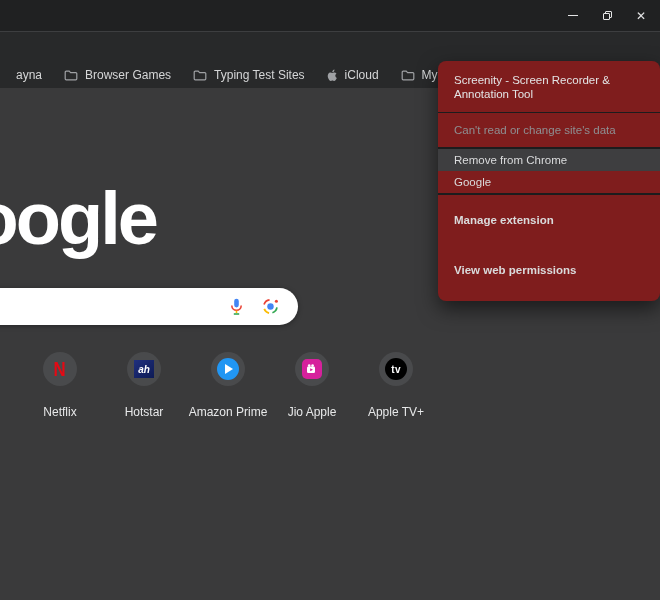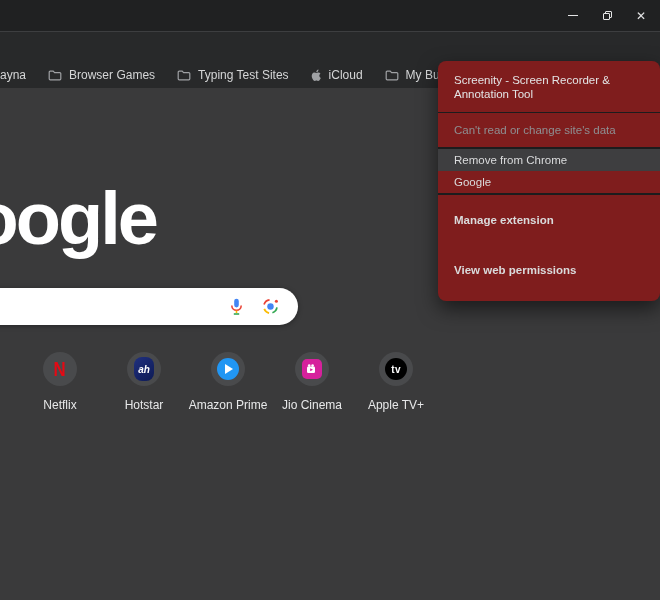--- a/index.html
+++ b/index.html
@@ -42,38 +42,38 @@
             background:
               radial-gradient(circle at 50% 22%, #241d17 0 24%, rgba(0,0,0,0) 26%),
               linear-gradient(90deg, #e9e0cd 0 30%, #5b4a38 30% 70%, #e2d8c3 70%);
             border:1px solid #1c1c1c; }
   .kebab { position:absolute; left:640px; top:38px; width:16px; height:18px; display:flex; flex-direction:column; align-items:center; justify-content:center; gap:2.5px; }
   .kebab i { width:2.6px; height:2.6px; border-radius:50%; background:#cbccce; }
 
   
   .bookmarks-bar { position:absolute; top:62px; left:0; right:0; height:26px; background:#28292a; display:flex; align-items:center; }
   .bm-item { display:flex; align-items:center; gap:7px; padding:0 11px; color:#d5d6d7; font-size:12px; white-space:nowrap; }
-  .bm-item.first { padding-left:0; }
+  .bm-item.first { padding-left:16px; }
   .bm-icon svg { display:block; }
 
   
   .page { position:absolute; top:88px; left:0; right:0; bottom:0; background:#3a3a3b; }
   .logo { position:absolute; top:88px; left:-81px; font-size:74px; font-weight:600; letter-spacing:-3px; color:#ffffff; }
   .search-pill { position:absolute; top:200px; left:-40px; width:338px; height:37px; background:#ffffff; border-radius:19px;
                  box-shadow:0 1px 5px rgba(0,0,0,.35); }
   .mic-btn { position:absolute; right:52px; top:9px; width:19px; height:19px; }
   .lens-btn { position:absolute; right:18px; top:9px; width:19px; height:19px; }
 
   .shortcuts { position:absolute; top:264px; left:18px; display:flex; }
   .tile { width:84px; display:flex; flex-direction:column; align-items:center; }
   .tile-circle { width:34px; height:34px; border-radius:50%; background:#494a4c; display:flex; align-items:center; justify-content:center; }
-  .tile-label { margin-top:12px; font-size:12px; color:#e7e8e9;text-align:right; }
+  .tile-label { margin-top:19px; font-size:12px; color:#e7e8e9;text-align:right; }
 
   .badge-netflix { color:#e50914; font-size:21px; font-weight:700; transform:scaleX(.8); }
-  .badge-hotstar { width:20px; height:24px; border-radius:8px; background:linear-gradient(140deg,#20307e,#0d1a55);
+  .badge-hotstar { width:20px; height:18px; border-radius:0; background:linear-gradient(140deg,#20307e,#0d1a55);
                    color:#fff; font-size:10px; font-weight:700; font-style:italic; display:flex; align-items:center; justify-content:center; }
   .badge-prime { width:22px; height:22px; border-radius:50%; background:#2196f3; display:flex; align-items:center; justify-content:center; }
   .badge-prime i { display:block; width:0; height:0; border-left:8px solid #fff; border-top:5px solid transparent; border-bottom:5px solid transparent; margin-left:2px; }
   .badge-jio { width:20px; height:20px; border-radius:5px; background:#d6219c; display:flex; align-items:center; justify-content:center; }
   .badge-appletv { width:22px; height:22px; border-radius:11px; background:#000; color:#fff; font-size:10px; font-weight:700;
                    display:flex; align-items:center; justify-content:center; letter-spacing:.3px; }
 
   
   .ext-menu { position:absolute; top:61px; left:438px; width:222px; background:#7f1d1d; border-radius:8px; z-index:20;
               box-shadow:0 8px 20px rgba(0,0,0,.55); overflow:hidden; font-size:11.5px; color:#dadbdc; }
@@ -264,21 +264,21 @@
         <div class="tile-circle">
           <span class="badge-jio">
             <svg width="12" height="10" viewBox="0 0 12 10">
               <rect x="1" y="2.5" width="8" height="6.5" rx="1.2" fill="#fff"></rect>
               <circle cx="3.2" cy="1.6" r="1.3" fill="#fff"></circle>
               <circle cx="6.6" cy="1.6" r="1.3" fill="#fff"></circle>
               <path d="M4.2 4.2 L7 5.75 L4.2 7.3 Z" fill="#d6219c"></path>
             </svg>
           </span>
         </div>
-        <span class="tile-label">Jio Cinema</span>
+        <span class="tile-label">Jio Apple</span>
       </div>
       <div class="tile">
         <div class="tile-circle">
           <span class="badge-appletv">tv</span>
         </div>
         <span class="tile-label">Apple TV+</span>
       </div>
     </div>
   </div>
 

